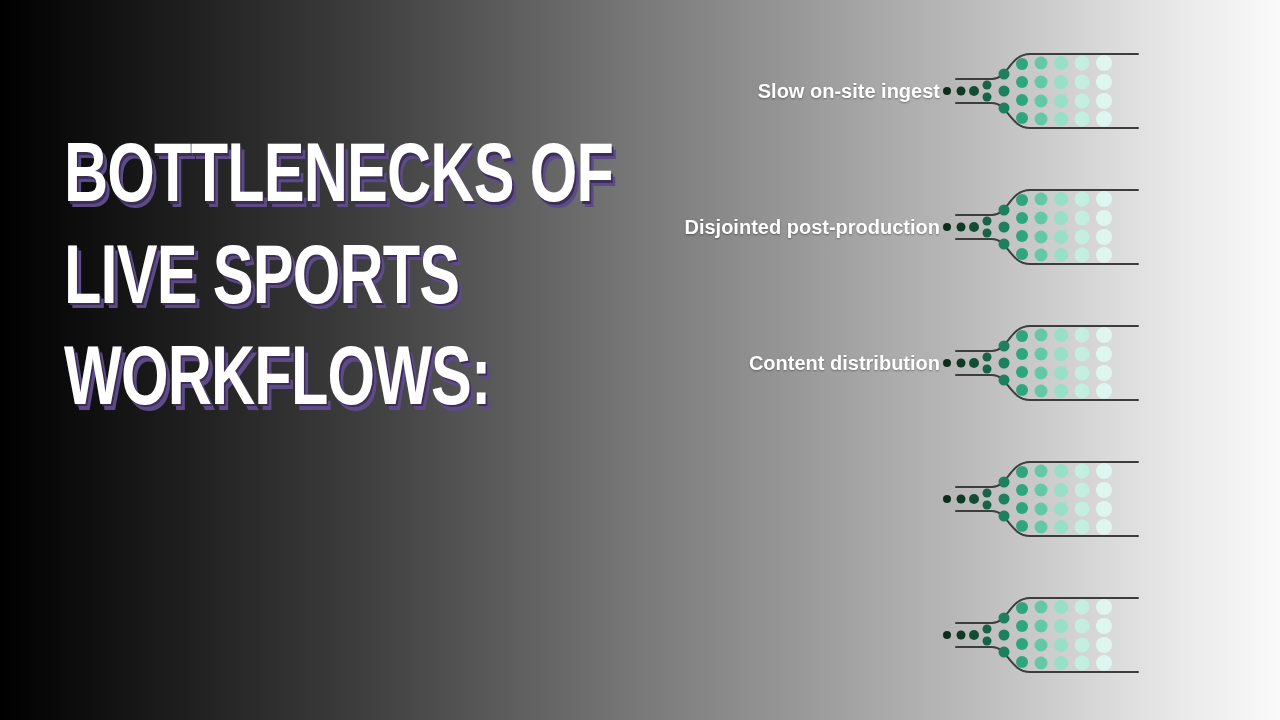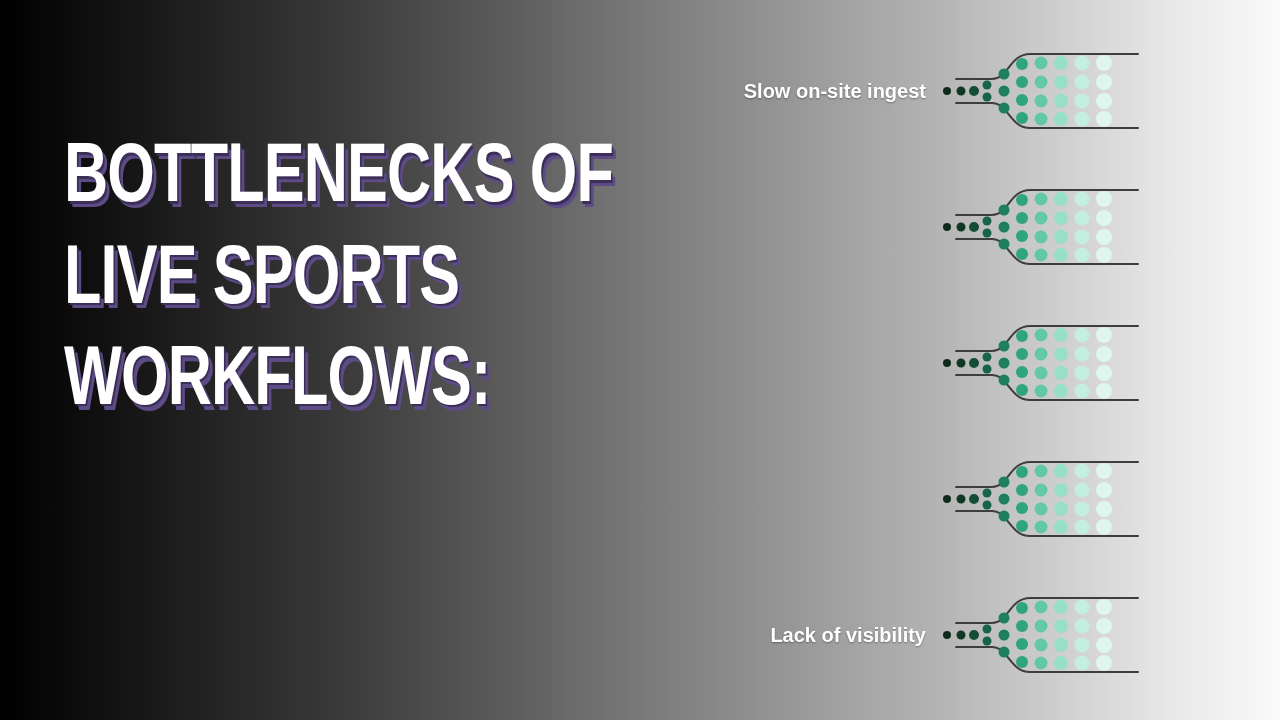--- a/index.html
+++ b/index.html
@@ -40,21 +40,21 @@
     display: flex;
     align-items: center;
     justify-content: flex-end;
   }
   .row-label {
     flex: 1 1 auto;
     text-align: right;
     color: #ffffff;
     font-weight: 700;
     font-size: 20px;
-    margin-right: 14px;
+    margin-right: 0;
     text-shadow: 0 1px 2px rgba(0,0,0,0.35);
     white-space: nowrap;
   }
   .funnel-svg {
     flex: 0 0 auto;
     display: block;
   }
 </style>
 </head>
 <body>
@@ -99,126 +99,127 @@
           <circle cx="142" cy="55" r="7.5" fill="#c4eee0"></circle>
           <circle cx="142" cy="73" r="7.5" fill="#c4eee0"></circle>
           <circle cx="164" cy="17" r="8" fill="#def6ef"></circle>
           <circle cx="164" cy="36" r="8" fill="#def6ef"></circle>
           <circle cx="164" cy="55" r="8" fill="#def6ef"></circle>
           <circle cx="164" cy="73" r="8" fill="#def6ef"></circle>
         </svg>
     </div>
 
     <div class="row">
-      <svg class="funnel-svg" viewBox="0 0 200 90" width="200" height="90">
-          <path d="M16 33 H52 C68 33 70 8 90 8 H198" fill="none" stroke="#3d3d3d" stroke-width="2" stroke-linecap="round"></path>
-          <path d="M16 57 H52 C68 57 70 82 90 82 H198" fill="none" stroke="#3d3d3d" stroke-width="2" stroke-linecap="round"></path>
-          <circle cx="7" cy="45" r="4" fill="#0d2b1c"></circle>
-          <circle cx="21" cy="45" r="4.5" fill="#103828"></circle>
-          <circle cx="34" cy="45" r="5" fill="#144d36"></circle>
-          <circle cx="47" cy="39" r="4.5" fill="#176348"></circle>
-          <circle cx="47" cy="51" r="4.5" fill="#176348"></circle>
-          <circle cx="64" cy="28" r="5.5" fill="#1e7f5c"></circle>
-          <circle cx="64" cy="45" r="5.5" fill="#1e7f5c"></circle>
-          <circle cx="64" cy="62" r="5.5" fill="#1e7f5c"></circle>
-          <circle cx="82" cy="18" r="6" fill="#2fa57d"></circle>
-          <circle cx="82" cy="36" r="6" fill="#2fa57d"></circle>
-          <circle cx="82" cy="54" r="6" fill="#2fa57d"></circle>
-          <circle cx="82" cy="72" r="6" fill="#2fa57d"></circle>
-          <circle cx="101" cy="17" r="6.5" fill="#62c8a6"></circle>
-          <circle cx="101" cy="36" r="6.5" fill="#62c8a6"></circle>
-          <circle cx="101" cy="55" r="6.5" fill="#62c8a6"></circle>
-          <circle cx="101" cy="73" r="6.5" fill="#62c8a6"></circle>
-          <circle cx="121" cy="17" r="7" fill="#98dfc7"></circle>
-          <circle cx="121" cy="36" r="7" fill="#98dfc7"></circle>
-          <circle cx="121" cy="55" r="7" fill="#98dfc7"></circle>
-          <circle cx="121" cy="73" r="7" fill="#98dfc7"></circle>
-          <circle cx="142" cy="17" r="7.5" fill="#c4eee0"></circle>
-          <circle cx="142" cy="36" r="7.5" fill="#c4eee0"></circle>
-          <circle cx="142" cy="55" r="7.5" fill="#c4eee0"></circle>
-          <circle cx="142" cy="73" r="7.5" fill="#c4eee0"></circle>
-          <circle cx="164" cy="17" r="8" fill="#def6ef"></circle>
-          <circle cx="164" cy="36" r="8" fill="#def6ef"></circle>
-          <circle cx="164" cy="55" r="8" fill="#def6ef"></circle>
-          <circle cx="164" cy="73" r="8" fill="#def6ef"></circle>
-        </svg>
-    </div>
-
-    <div class="row">
-      <svg class="funnel-svg" viewBox="0 0 200 90" width="200" height="90">
-          <path d="M16 33 H52 C68 33 70 8 90 8 H198" fill="none" stroke="#3d3d3d" stroke-width="2" stroke-linecap="round"></path>
-          <path d="M16 57 H52 C68 57 70 82 90 82 H198" fill="none" stroke="#3d3d3d" stroke-width="2" stroke-linecap="round"></path>
-          <circle cx="7" cy="45" r="4" fill="#0d2b1c"></circle>
-          <circle cx="21" cy="45" r="4.5" fill="#103828"></circle>
-          <circle cx="34" cy="45" r="5" fill="#144d36"></circle>
-          <circle cx="47" cy="39" r="4.5" fill="#176348"></circle>
-          <circle cx="47" cy="51" r="4.5" fill="#176348"></circle>
-          <circle cx="64" cy="28" r="5.5" fill="#1e7f5c"></circle>
-          <circle cx="64" cy="45" r="5.5" fill="#1e7f5c"></circle>
-          <circle cx="64" cy="62" r="5.5" fill="#1e7f5c"></circle>
-          <circle cx="82" cy="18" r="6" fill="#2fa57d"></circle>
-          <circle cx="82" cy="36" r="6" fill="#2fa57d"></circle>
-          <circle cx="82" cy="54" r="6" fill="#2fa57d"></circle>
-          <circle cx="82" cy="72" r="6" fill="#2fa57d"></circle>
-          <circle cx="101" cy="17" r="6.5" fill="#62c8a6"></circle>
-          <circle cx="101" cy="36" r="6.5" fill="#62c8a6"></circle>
-          <circle cx="101" cy="55" r="6.5" fill="#62c8a6"></circle>
-          <circle cx="101" cy="73" r="6.5" fill="#62c8a6"></circle>
-          <circle cx="121" cy="17" r="7" fill="#98dfc7"></circle>
-          <circle cx="121" cy="36" r="7" fill="#98dfc7"></circle>
-          <circle cx="121" cy="55" r="7" fill="#98dfc7"></circle>
-          <circle cx="121" cy="73" r="7" fill="#98dfc7"></circle>
-          <circle cx="142" cy="17" r="7.5" fill="#c4eee0"></circle>
-          <circle cx="142" cy="36" r="7.5" fill="#c4eee0"></circle>
-          <circle cx="142" cy="55" r="7.5" fill="#c4eee0"></circle>
-          <circle cx="142" cy="73" r="7.5" fill="#c4eee0"></circle>
-          <circle cx="164" cy="17" r="8" fill="#def6ef"></circle>
-          <circle cx="164" cy="36" r="8" fill="#def6ef"></circle>
-          <circle cx="164" cy="55" r="8" fill="#def6ef"></circle>
-          <circle cx="164" cy="73" r="8" fill="#def6ef"></circle>
-        </svg>
-    </div>
-
-    <div class="row">
-      <svg class="funnel-svg" viewBox="0 0 200 90" width="200" height="90">
-          <path d="M16 33 H52 C68 33 70 8 90 8 H198" fill="none" stroke="#3d3d3d" stroke-width="2" stroke-linecap="round"></path>
-          <path d="M16 57 H52 C68 57 70 82 90 82 H198" fill="none" stroke="#3d3d3d" stroke-width="2" stroke-linecap="round"></path>
-          <circle cx="7" cy="45" r="4" fill="#0d2b1c"></circle>
-          <circle cx="21" cy="45" r="4.5" fill="#103828"></circle>
-          <circle cx="34" cy="45" r="5" fill="#144d36"></circle>
-          <circle cx="47" cy="39" r="4.5" fill="#176348"></circle>
-          <circle cx="47" cy="51" r="4.5" fill="#176348"></circle>
-          <circle cx="64" cy="28" r="5.5" fill="#1e7f5c"></circle>
-          <circle cx="64" cy="45" r="5.5" fill="#1e7f5c"></circle>
-          <circle cx="64" cy="62" r="5.5" fill="#1e7f5c"></circle>
-          <circle cx="82" cy="18" r="6" fill="#2fa57d"></circle>
-          <circle cx="82" cy="36" r="6" fill="#2fa57d"></circle>
-          <circle cx="82" cy="54" r="6" fill="#2fa57d"></circle>
-          <circle cx="82" cy="72" r="6" fill="#2fa57d"></circle>
-          <circle cx="101" cy="17" r="6.5" fill="#62c8a6"></circle>
-          <circle cx="101" cy="36" r="6.5" fill="#62c8a6"></circle>
-          <circle cx="101" cy="55" r="6.5" fill="#62c8a6"></circle>
-          <circle cx="101" cy="73" r="6.5" fill="#62c8a6"></circle>
-          <circle cx="121" cy="17" r="7" fill="#98dfc7"></circle>
-          <circle cx="121" cy="36" r="7" fill="#98dfc7"></circle>
-          <circle cx="121" cy="55" r="7" fill="#98dfc7"></circle>
-          <circle cx="121" cy="73" r="7" fill="#98dfc7"></circle>
-          <circle cx="142" cy="17" r="7.5" fill="#c4eee0"></circle>
-          <circle cx="142" cy="36" r="7.5" fill="#c4eee0"></circle>
-          <circle cx="142" cy="55" r="7.5" fill="#c4eee0"></circle>
-          <circle cx="142" cy="73" r="7.5" fill="#c4eee0"></circle>
-          <circle cx="164" cy="17" r="8" fill="#def6ef"></circle>
-          <circle cx="164" cy="36" r="8" fill="#def6ef"></circle>
-          <circle cx="164" cy="55" r="8" fill="#def6ef"></circle>
-          <circle cx="164" cy="73" r="8" fill="#def6ef"></circle>
-        </svg>
-    </div>
-
-    <div class="row">
-      <div class="row-label">Lack of visibility</div>
+      <div class="row-label">Disjointed post-production</div>
+      <svg class="funnel-svg" viewBox="0 0 200 90" width="200" height="90">
+          <path d="M16 33 H52 C68 33 70 8 90 8 H198" fill="none" stroke="#3d3d3d" stroke-width="2" stroke-linecap="round"></path>
+          <path d="M16 57 H52 C68 57 70 82 90 82 H198" fill="none" stroke="#3d3d3d" stroke-width="2" stroke-linecap="round"></path>
+          <circle cx="7" cy="45" r="4" fill="#0d2b1c"></circle>
+          <circle cx="21" cy="45" r="4.5" fill="#103828"></circle>
+          <circle cx="34" cy="45" r="5" fill="#144d36"></circle>
+          <circle cx="47" cy="39" r="4.5" fill="#176348"></circle>
+          <circle cx="47" cy="51" r="4.5" fill="#176348"></circle>
+          <circle cx="64" cy="28" r="5.5" fill="#1e7f5c"></circle>
+          <circle cx="64" cy="45" r="5.5" fill="#1e7f5c"></circle>
+          <circle cx="64" cy="62" r="5.5" fill="#1e7f5c"></circle>
+          <circle cx="82" cy="18" r="6" fill="#2fa57d"></circle>
+          <circle cx="82" cy="36" r="6" fill="#2fa57d"></circle>
+          <circle cx="82" cy="54" r="6" fill="#2fa57d"></circle>
+          <circle cx="82" cy="72" r="6" fill="#2fa57d"></circle>
+          <circle cx="101" cy="17" r="6.5" fill="#62c8a6"></circle>
+          <circle cx="101" cy="36" r="6.5" fill="#62c8a6"></circle>
+          <circle cx="101" cy="55" r="6.5" fill="#62c8a6"></circle>
+          <circle cx="101" cy="73" r="6.5" fill="#62c8a6"></circle>
+          <circle cx="121" cy="17" r="7" fill="#98dfc7"></circle>
+          <circle cx="121" cy="36" r="7" fill="#98dfc7"></circle>
+          <circle cx="121" cy="55" r="7" fill="#98dfc7"></circle>
+          <circle cx="121" cy="73" r="7" fill="#98dfc7"></circle>
+          <circle cx="142" cy="17" r="7.5" fill="#c4eee0"></circle>
+          <circle cx="142" cy="36" r="7.5" fill="#c4eee0"></circle>
+          <circle cx="142" cy="55" r="7.5" fill="#c4eee0"></circle>
+          <circle cx="142" cy="73" r="7.5" fill="#c4eee0"></circle>
+          <circle cx="164" cy="17" r="8" fill="#def6ef"></circle>
+          <circle cx="164" cy="36" r="8" fill="#def6ef"></circle>
+          <circle cx="164" cy="55" r="8" fill="#def6ef"></circle>
+          <circle cx="164" cy="73" r="8" fill="#def6ef"></circle>
+        </svg>
+    </div>
+
+    <div class="row">
+      <div class="row-label">Content distribution</div>
+      <svg class="funnel-svg" viewBox="0 0 200 90" width="200" height="90">
+          <path d="M16 33 H52 C68 33 70 8 90 8 H198" fill="none" stroke="#3d3d3d" stroke-width="2" stroke-linecap="round"></path>
+          <path d="M16 57 H52 C68 57 70 82 90 82 H198" fill="none" stroke="#3d3d3d" stroke-width="2" stroke-linecap="round"></path>
+          <circle cx="7" cy="45" r="4" fill="#0d2b1c"></circle>
+          <circle cx="21" cy="45" r="4.5" fill="#103828"></circle>
+          <circle cx="34" cy="45" r="5" fill="#144d36"></circle>
+          <circle cx="47" cy="39" r="4.5" fill="#176348"></circle>
+          <circle cx="47" cy="51" r="4.5" fill="#176348"></circle>
+          <circle cx="64" cy="28" r="5.5" fill="#1e7f5c"></circle>
+          <circle cx="64" cy="45" r="5.5" fill="#1e7f5c"></circle>
+          <circle cx="64" cy="62" r="5.5" fill="#1e7f5c"></circle>
+          <circle cx="82" cy="18" r="6" fill="#2fa57d"></circle>
+          <circle cx="82" cy="36" r="6" fill="#2fa57d"></circle>
+          <circle cx="82" cy="54" r="6" fill="#2fa57d"></circle>
+          <circle cx="82" cy="72" r="6" fill="#2fa57d"></circle>
+          <circle cx="101" cy="17" r="6.5" fill="#62c8a6"></circle>
+          <circle cx="101" cy="36" r="6.5" fill="#62c8a6"></circle>
+          <circle cx="101" cy="55" r="6.5" fill="#62c8a6"></circle>
+          <circle cx="101" cy="73" r="6.5" fill="#62c8a6"></circle>
+          <circle cx="121" cy="17" r="7" fill="#98dfc7"></circle>
+          <circle cx="121" cy="36" r="7" fill="#98dfc7"></circle>
+          <circle cx="121" cy="55" r="7" fill="#98dfc7"></circle>
+          <circle cx="121" cy="73" r="7" fill="#98dfc7"></circle>
+          <circle cx="142" cy="17" r="7.5" fill="#c4eee0"></circle>
+          <circle cx="142" cy="36" r="7.5" fill="#c4eee0"></circle>
+          <circle cx="142" cy="55" r="7.5" fill="#c4eee0"></circle>
+          <circle cx="142" cy="73" r="7.5" fill="#c4eee0"></circle>
+          <circle cx="164" cy="17" r="8" fill="#def6ef"></circle>
+          <circle cx="164" cy="36" r="8" fill="#def6ef"></circle>
+          <circle cx="164" cy="55" r="8" fill="#def6ef"></circle>
+          <circle cx="164" cy="73" r="8" fill="#def6ef"></circle>
+        </svg>
+    </div>
+
+    <div class="row">
+      <svg class="funnel-svg" viewBox="0 0 200 90" width="200" height="90">
+          <path d="M16 33 H52 C68 33 70 8 90 8 H198" fill="none" stroke="#3d3d3d" stroke-width="2" stroke-linecap="round"></path>
+          <path d="M16 57 H52 C68 57 70 82 90 82 H198" fill="none" stroke="#3d3d3d" stroke-width="2" stroke-linecap="round"></path>
+          <circle cx="7" cy="45" r="4" fill="#0d2b1c"></circle>
+          <circle cx="21" cy="45" r="4.5" fill="#103828"></circle>
+          <circle cx="34" cy="45" r="5" fill="#144d36"></circle>
+          <circle cx="47" cy="39" r="4.5" fill="#176348"></circle>
+          <circle cx="47" cy="51" r="4.5" fill="#176348"></circle>
+          <circle cx="64" cy="28" r="5.5" fill="#1e7f5c"></circle>
+          <circle cx="64" cy="45" r="5.5" fill="#1e7f5c"></circle>
+          <circle cx="64" cy="62" r="5.5" fill="#1e7f5c"></circle>
+          <circle cx="82" cy="18" r="6" fill="#2fa57d"></circle>
+          <circle cx="82" cy="36" r="6" fill="#2fa57d"></circle>
+          <circle cx="82" cy="54" r="6" fill="#2fa57d"></circle>
+          <circle cx="82" cy="72" r="6" fill="#2fa57d"></circle>
+          <circle cx="101" cy="17" r="6.5" fill="#62c8a6"></circle>
+          <circle cx="101" cy="36" r="6.5" fill="#62c8a6"></circle>
+          <circle cx="101" cy="55" r="6.5" fill="#62c8a6"></circle>
+          <circle cx="101" cy="73" r="6.5" fill="#62c8a6"></circle>
+          <circle cx="121" cy="17" r="7" fill="#98dfc7"></circle>
+          <circle cx="121" cy="36" r="7" fill="#98dfc7"></circle>
+          <circle cx="121" cy="55" r="7" fill="#98dfc7"></circle>
+          <circle cx="121" cy="73" r="7" fill="#98dfc7"></circle>
+          <circle cx="142" cy="17" r="7.5" fill="#c4eee0"></circle>
+          <circle cx="142" cy="36" r="7.5" fill="#c4eee0"></circle>
+          <circle cx="142" cy="55" r="7.5" fill="#c4eee0"></circle>
+          <circle cx="142" cy="73" r="7.5" fill="#c4eee0"></circle>
+          <circle cx="164" cy="17" r="8" fill="#def6ef"></circle>
+          <circle cx="164" cy="36" r="8" fill="#def6ef"></circle>
+          <circle cx="164" cy="55" r="8" fill="#def6ef"></circle>
+          <circle cx="164" cy="73" r="8" fill="#def6ef"></circle>
+        </svg>
+    </div>
+
+    <div class="row">
       <svg class="funnel-svg" viewBox="0 0 200 90" width="200" height="90">
           <path d="M16 33 H52 C68 33 70 8 90 8 H198" fill="none" stroke="#3d3d3d" stroke-width="2" stroke-linecap="round"></path>
           <path d="M16 57 H52 C68 57 70 82 90 82 H198" fill="none" stroke="#3d3d3d" stroke-width="2" stroke-linecap="round"></path>
           <circle cx="7" cy="45" r="4" fill="#0d2b1c"></circle>
           <circle cx="21" cy="45" r="4.5" fill="#103828"></circle>
           <circle cx="34" cy="45" r="5" fill="#144d36"></circle>
           <circle cx="47" cy="39" r="4.5" fill="#176348"></circle>
           <circle cx="47" cy="51" r="4.5" fill="#176348"></circle>
           <circle cx="64" cy="28" r="5.5" fill="#1e7f5c"></circle>
           <circle cx="64" cy="45" r="5.5" fill="#1e7f5c"></circle>

